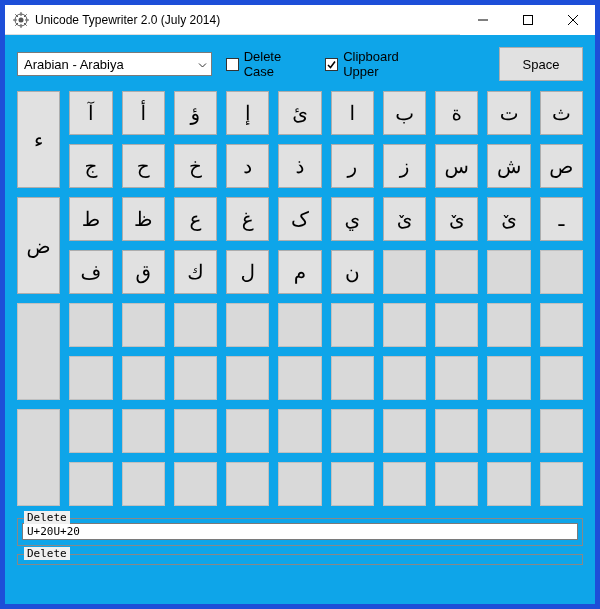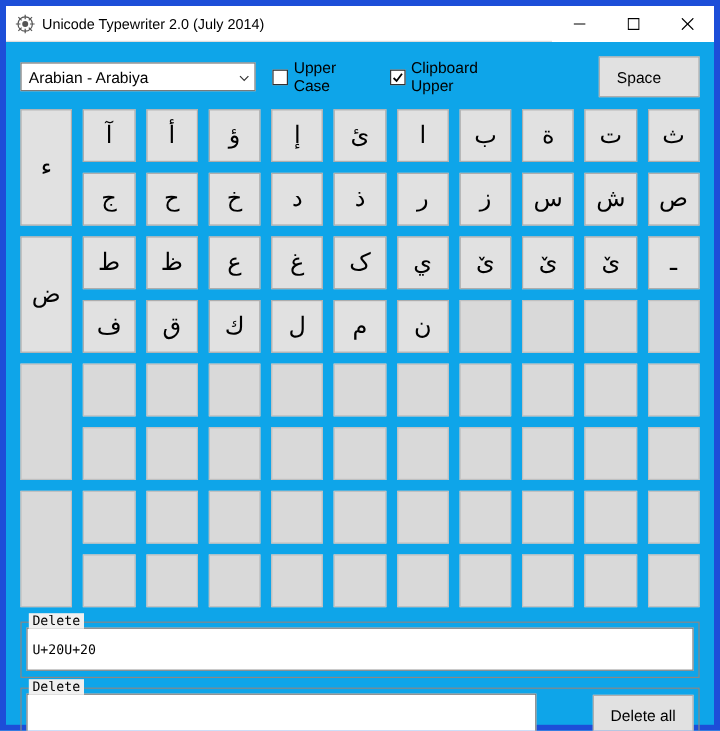--- a/index.html
+++ b/index.html
@@ -10,28 +10,28 @@
   .title-text { flex: 1; font-size: 12px; color: #000; }
   .win-ctrls { display: flex; }
   .win-btn { width: 45px; height: 30px; display: flex; align-items: center; justify-content: center; background: #fff; color: #000; }
   .client { flex:1; padding: 12px 12px 10px 12px; display:flex; flex-direction:column; }
   .toprow { display:flex; align-items:center; gap: 14px; margin-bottom: 10px; }
   .combo { position: relative; width: 205px; height: 24px; background:#fff; border:1px solid #7a7a7a; display:flex; align-items:center; padding: 0 8px 0 6px; font-size:13px; }
   .combo .chev { position:absolute; right:4px; top:50%; transform:translateY(-50%); }
   .chk { display:flex; align-items:center; gap:5px; font-size:13px; }
   .chk-box { width:13px; height:13px; border:1px solid #333; background:#fff; display:flex; align-items:center; justify-content:center; }
   .chk-tick svg { display:block; }
-  .btn { height:24px; background:#e1e1e1; border:1px solid #adadad; padding:16px 14px; font-size:13px; display:flex; align-items:center; min-width:84px;margin-left:39px; }
+  .btn { height:24px; background:#e1e1e1; border:1px solid #adadad; padding:16px 14px; font-size:13px; display:flex; align-items:center; justify-content:center; min-width:84px;margin-left:39px; }
   .spacer-flex { flex:1; }
   .grid { display:grid; grid-template-columns: repeat(11, 1fr); grid-auto-rows: 44px; gap: 9px 9px; margin-bottom: 10px; }
   .key { background:#e1e1e1; border:1px solid #adadad; display:flex; align-items:center; justify-content:center; font-size:20px; line-height:1; font-family: "Traditional Arabic","Segoe UI","Tahoma",serif; }
   .key.blank { background:#d9d9d9; border-color:#c0c0c0; }
   .field-grp { border:1px solid #888; padding: 4px 4px 5px 4px; margin-top:2px; position:relative; }
   .field-label { position:absolute; top:-8px; left:6px; background:#f0f0f0; padding:0 3px; font-size:11px; font-family: "SimSun","NSimSun",monospace; }
-  .field-input { width:100%; height:36px; border:1px solid #7a7a7a; background:#fff; padding:0 4px; font-size:11px; font-family: "SimSun","NSimSun",monospace; }
+  .field-input { width:100%; height:17px; border:1px solid #7a7a7a; background:#fff; padding:0 4px; font-size:11px; font-family: "SimSun","NSimSun",monospace; }
   .display-row { display:flex; align-items:center; gap:8px; }
   .display-row .field-input { flex:1; }
   .bottom-gap { height:6px; }
 </style>
 </head>
 <body>
 
 <div class="window">
   <div class="titlebar">
     <span class="icon">
@@ -72,21 +72,21 @@
   <div class="client">
     <div class="toprow">
       <div class="combo">
         <span>Arabian        - Arabiya</span>
         <span class="chev"><svg width="9" height="6">
               <polyline points="1,1 4.5,4.5 8,1" fill="none" stroke="#333" stroke-width="1"></polyline>
             </svg></span>
       </div>
       <label class="chk">
         <span class="chk-box" id="chk-upper"></span>
-        <span>Upper Case</span>
+        <span>Delete Case</span>
       </label>
       <label class="chk">
         <span class="chk-box chk-tick" id="chk-clip">
             <svg width="11" height="11">
               <polyline points="2,6 4.5,8.5 9,2.5" fill="none" stroke="#000" stroke-width="1.5"></polyline>
             </svg>
           </span>
         <span>Clipboard Upper</span>
       </label>
       <div class="spacer-flex"></div>
@@ -182,21 +182,15 @@
         <div class="key blank" style="grid-area: 8 / 11;"></div>
       </div>
 
     <div class="field-grp">
       <span class="field-label">Delete</span>
       <input class="field-input" value="U+20U+20" style="">
     </div>
     <div class="bottom-gap"></div>
     <div class="field-grp">
       <span class="field-label">Delete</span>
-      <div class="display-row">
-        <input class="field-input" value="" style="">
-        <div class="btn" style="min-width:78px">
-            <span>Delete all</span>
-          </div>
-      </div>
     </div>
   </div>
 </div>
 
 </body></html>

